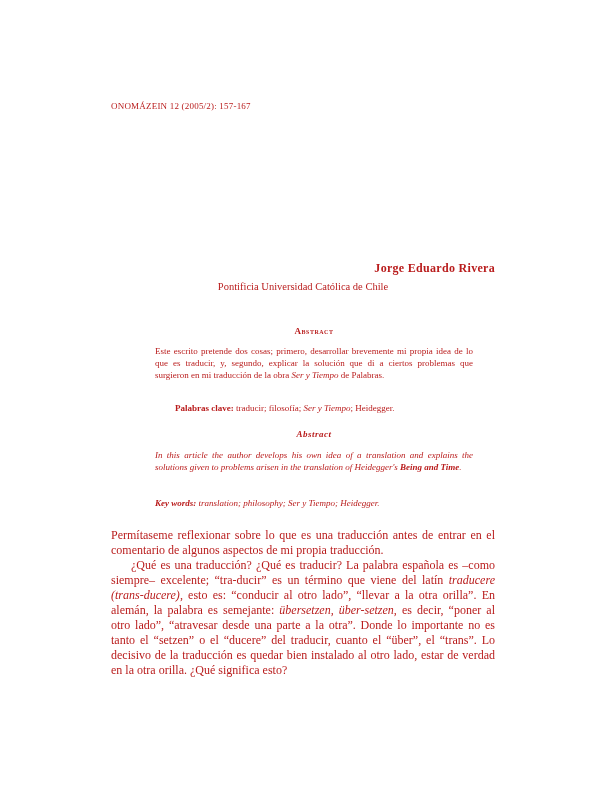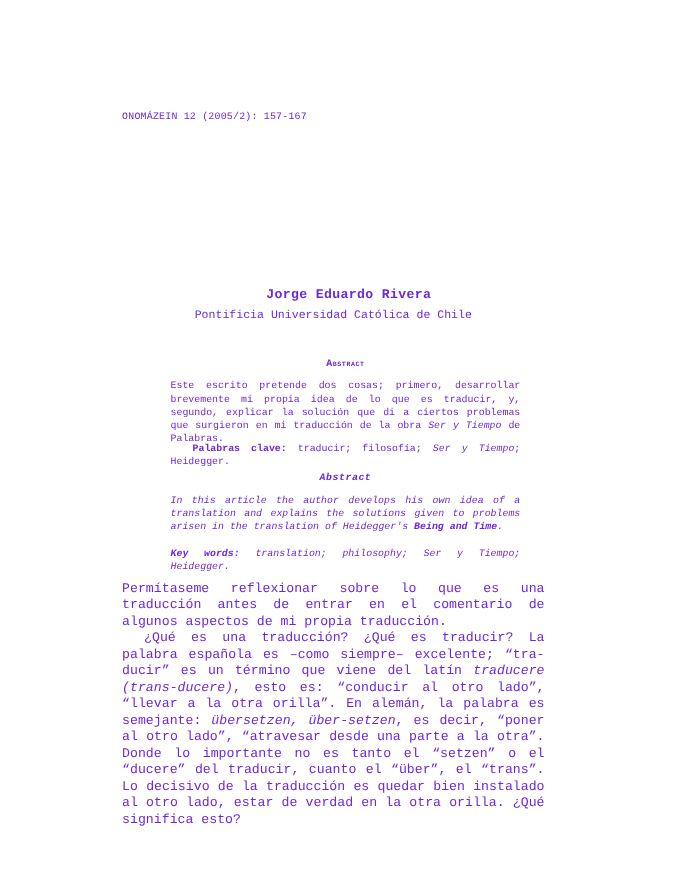--- a/index.html
+++ b/index.html
@@ -5,22 +5,22 @@
   html, body {
     margin: 0;
     padding: 0;
     background: #ffffff;
   }
   .page {
     position: relative;
     width: 612px;
     height: 792px;
     background: #ffffff;
-    font-family: Liberation Mono, monospace;
-    color: #6d28d9;
+    font-family: Liberation Serif, serif;
+    color: #b91c1c;
     overflow: hidden;
   }
   .journal-header {
     position: absolute;
     left: 111px;
     top: 101px;
     font-size: 9px;
     letter-spacing: 0.2px;
     white-space: nowrap;
   }
@@ -30,24 +30,24 @@
     top: 202px;
     width: 384px;
     text-align: center;
     font-weight: bold;
     font-size: 14.5px;
     line-height: 17px;
     letter-spacing: 0.4px;
   }
   .author {
     position: absolute;
-    left: 125px;
+    left: 111px;
     top: 261px;
     width: 384px;
-    text-align: center;
+    text-align: right;
     font-weight: bold;
     font-size: 12px;
     letter-spacing: 0.3px;
   }
   .affiliation {
     position: absolute;
     left: 111px;
     top: 281px;
     width: 384px;
     text-align: center;

